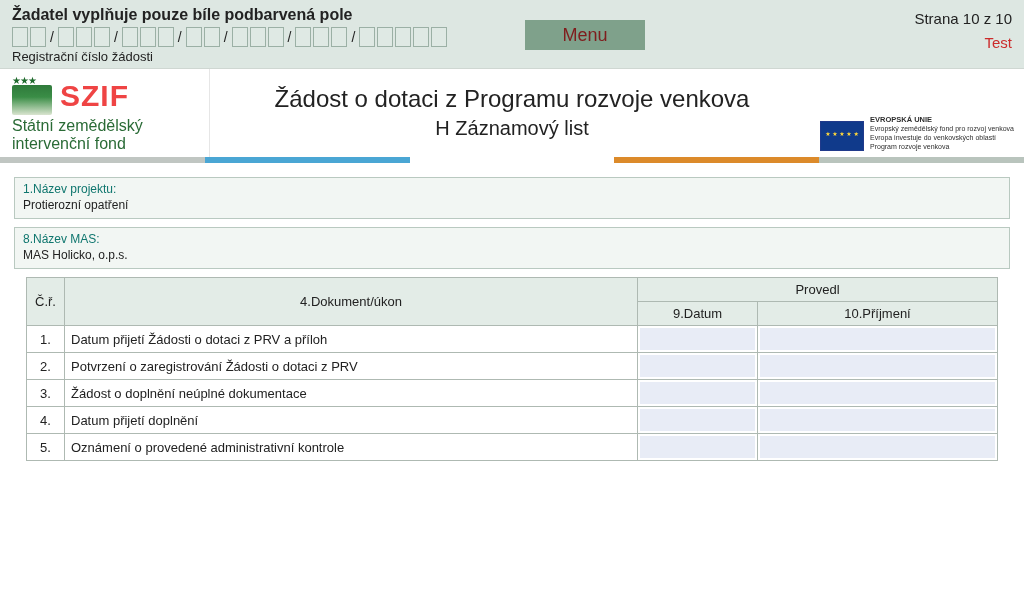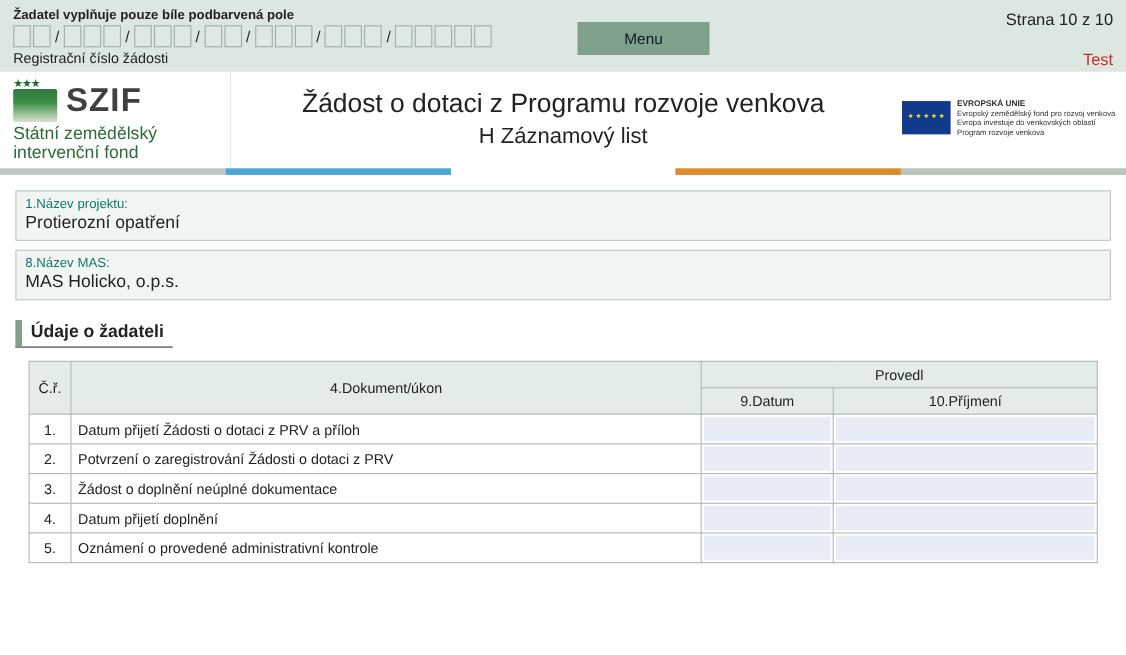--- a/index.html
+++ b/index.html
@@ -14,21 +14,21 @@
     width: 1024px;
     margin: 0 auto;
   }
   .topbar {
     background: #dde7e2;
     padding: 6px 12px 4px 12px;
     position: relative;
   }
   .top-note {
     font-weight: bold;
-    font-size: 12px;
+    font-size: 16px;
   }
   .reg-row {
     display: flex;
     align-items: center;
     gap: 4px;
     margin-top: 3px;
     position: relative;
   }
   .reg-boxes { display:flex; align-items:center; gap:2px; }
   .cell {
@@ -36,59 +36,59 @@
     background: #dfe9e4;
     border: 1px solid #9bb0a5;
     display:inline-block;
   }
   .slash { padding: 0 2px; font-size:14px; }
   .menu-btn {
     position:absolute;
     left: 525px; top: 20px;
     width: 120px; height: 30px;
     background: #7fa18b;
-    color: #0f172a;
-    font-size: 14px;
+    color: #7f1d1d;
+    font-size: 18px;
     border: none;
     cursor: pointer;
   }
   .page-num { position:absolute; right:12px; top:10px; font-size:15px;margin-left:12px; }
-  .test-lbl { position:absolute; right:12px; top:46px; color:#cc2b2b; font-size:15px; }
+  .test-lbl { position:absolute; right:12px; top:34px; color:#cc2b2b; font-size:15px; }
   .reg-caption { font-size:13px; margin-top:2px; }
 
   .header-band {
     display:flex;
     align-items:stretch;
     border-top: 1px solid #cfd7d2;
   }
   .logo-szif {
     width: 210px;
     padding: 8px 10px 4px 12px;
     display:flex; flex-direction:column; justify-content:center;
     border-right:1px solid #e6e6e6;
   }
   .szif-row { display:flex; align-items:center; gap:8px; }
   .szif-stars { color:#206b2e; font-size:10px; letter-spacing:-1px; line-height:8px; }
   .szif-field {
     width: 40px; height: 30px;
     background: linear-gradient(180deg,#2f7a3b 0%, #3a8d46 40%, #d9e4cf 100%);
     border-radius:2px;
   }
-  .szif-text { font-weight:bold; font-size:30px; color:#404040; letter-spacing:1px;}
+  .szif-text { font-weight:bold; font-size:30px; color:#ef4444; letter-spacing:1px;}
   .szif-sub { font-size:16px; color:#2a6b36; margin-top:2px;}
   .title-block {
     flex:1;
     padding: 10px 8px;
     text-align:center;
   }
   .title-main { font-size:24px; margin:6px 0 2px 0; }
   .title-sub { font-size:20px; margin-top:4px;}
   .eu-block {
     width: 210px;
-    display:flex; align-items:center; gap:6px;
+    display:flex; align-items:flex-end; gap:6px;
     padding: 2px 10px 6px 6px;
   }
   .eu-flag {
     width: 44px; height: 30px;
     background:#103a8b;
     position:relative;
     border:1px solid #203a8b;
   }
   .eu-flag::after{
     content:"★ ★ ★ ★ ★";
@@ -102,21 +102,21 @@
   .color-stripe div { flex:1; }
 
   .content { padding: 14px 14px 20px 14px; }
   .field-box {
     border:1px solid #b9c9c0;
     background:#f2f6f3;
     margin-bottom:8px;
     padding:4px 8px 6px 8px;
   }
   .field-label { font-size:12px; color:#0f766e;}
-  .field-value { font-size:16px; margin-top:2px;}
+  .field-value { font-size:12px; margin-top:2px;}
   .section-head {
     display:inline-block;
     border-left: 6px solid #7fa18b;
     padding: 2px 8px 4px 8px;
     font-size:16px;
     font-weight:bold;
     border-bottom:1px solid #333;
     margin: 10px 0 6px 0;
   }
 
@@ -227,21 +227,20 @@
   <div class="content">
     <div class="field-box">
       <div class="field-label">1.Název projektu:</div>
       <div class="field-value">Protierozní opatření</div>
     </div>
     <div class="field-box">
       <div class="field-label">8.Název MAS:</div>
       <div class="field-value">MAS Holicko, o.p.s.</div>
     </div>
 
-    <div class="section-head">Údaje o žadateli</div>
 
 
 
     <table class="grid">
       <thead>
         <tr>
           <th class="col-cr" rowspan="2">Č.ř.</th>
           <th rowspan="2">4.Dokument/úkon</th>
           <th colspan="2">Provedl</th>
         </tr>

